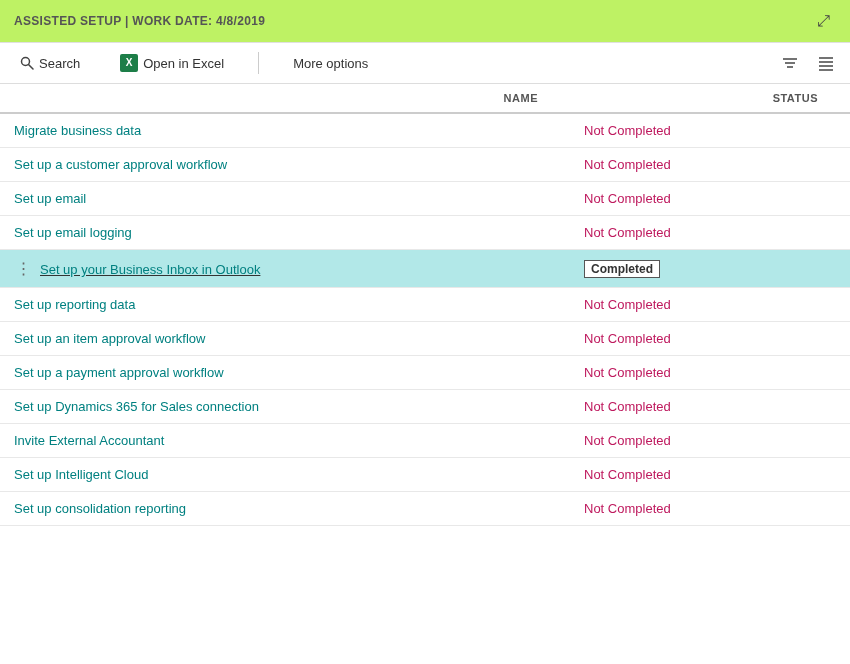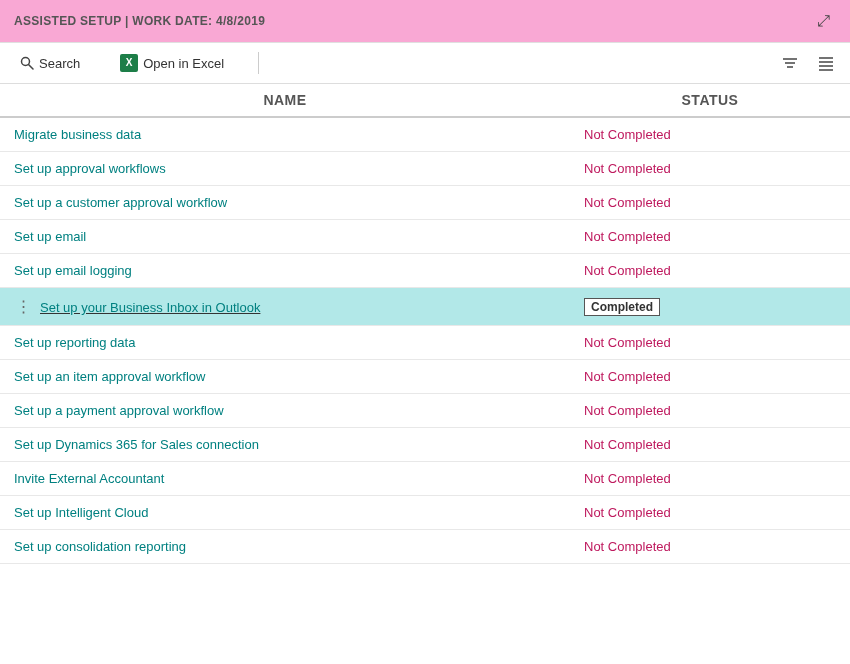--- a/index.html
+++ b/index.html
@@ -1,19 +1,19 @@
 <!DOCTYPE html>
 <html><head>
   <meta charset="utf-8">
   <style>
     * { box-sizing: border-box; margin: 0; padding: 0; }
     body { font-family: 'Segoe UI', Arial, sans-serif; font-size: 13px; color: #333; background: #fff; width: 850px; height: 664px; overflow: hidden; }
 
     .title-bar {
-      background: #f9a8d4;
+      background: #bef264;
       padding: 8px 14px;
       font-size: 12px;
       font-weight: 600;
       color: #555;
       letter-spacing: 0.3px;
       border-bottom: 1px solid #e0e0e0;
       display: flex;
       align-items: center;
       justify-content: space-between;
     }
@@ -85,23 +85,23 @@
     table {
       width: 100%;
       border-collapse: collapse;
     }
 
     thead tr {
       border-bottom: 2px solid #ccc;
     }
 
     thead th {
-      text-align: center;
-      padding: 8px 14px;
-      font-size: 14px;
+      text-align: right;
+      padding: 8px 32px;
+      font-size: 11px;
       font-weight: 600;
       color: #555;
       letter-spacing: 0.5px;
       text-transform: uppercase;
     }
 
     tbody tr {
       border-bottom: 1px solid #e8e8e8;
       cursor: pointer;
     }
@@ -174,20 +174,23 @@
     <span>Search</span>
   </button>
 
   <button class="toolbar-btn">
     <span class="excel-icon">X</span>
     <span>Open in Excel</span>
   </button>
 
   <div class="toolbar-separator"></div>
 
+  <button class="toolbar-btn">
+    <span>More options</span>
+  </button>
 
   <div class="toolbar-right">
     <button class="icon-btn">
       <svg width="16" height="16" viewBox="0 0 16 16" fill="none">
         <line x1="1" y1="4" x2="15" y2="4" stroke="#444" stroke-width="1.5"></line>
         <line x1="3" y1="8" x2="13" y2="8" stroke="#444" stroke-width="1.5"></line>
         <line x1="5" y1="12" x2="11" y2="12" stroke="#444" stroke-width="1.5"></line>
       </svg>
     </button>
     <button class="icon-btn">
@@ -208,24 +211,20 @@
         <th class="name-col">NAME</th>
         <th class="status-col">STATUS</th>
       </tr>
     </thead>
     <tbody id="table-body">
     <tr>
           <td class="name-col"><a href="#" class="link-text">Migrate business data</a></td>
           <td class="status-col"><span class="status-not-completed">Not Completed</span></td>
         </tr>
         <tr>
-          <td class="name-col"><a href="#" class="link-text">Set up approval workflows</a></td>
-          <td class="status-col"><span class="status-not-completed">Not Completed</span></td>
-        </tr>
-        <tr>
           <td class="name-col"><a href="#" class="link-text">Set up a customer approval workflow</a></td>
           <td class="status-col"><span class="status-not-completed">Not Completed</span></td>
         </tr>
         <tr>
           <td class="name-col"><a href="#" class="link-text">Set up email</a></td>
           <td class="status-col"><span class="status-not-completed">Not Completed</span></td>
         </tr>
         <tr>
           <td class="name-col"><a href="#" class="link-text">Set up email logging</a></td>
           <td class="status-col"><span class="status-not-completed">Not Completed</span></td>

